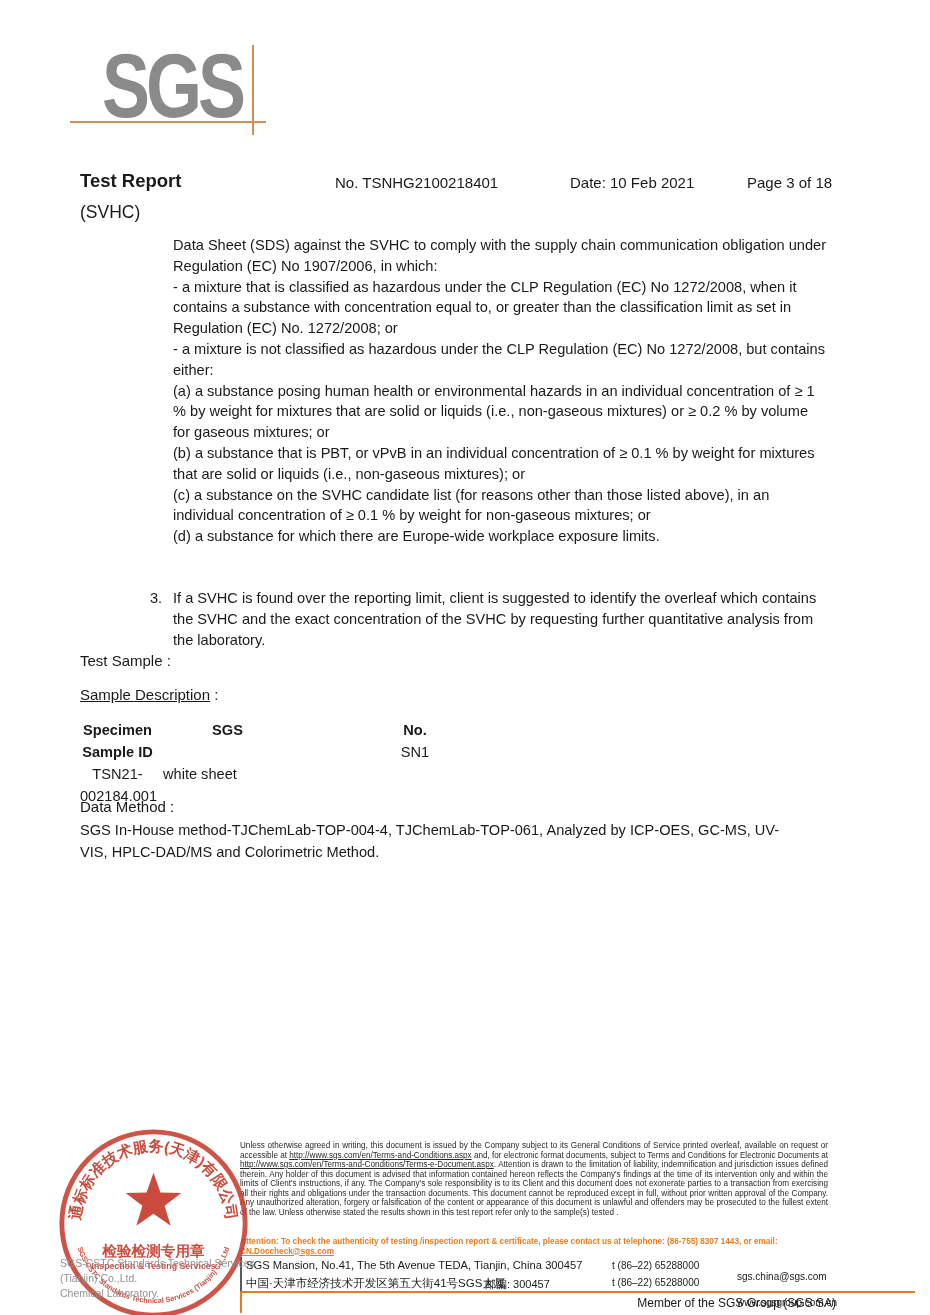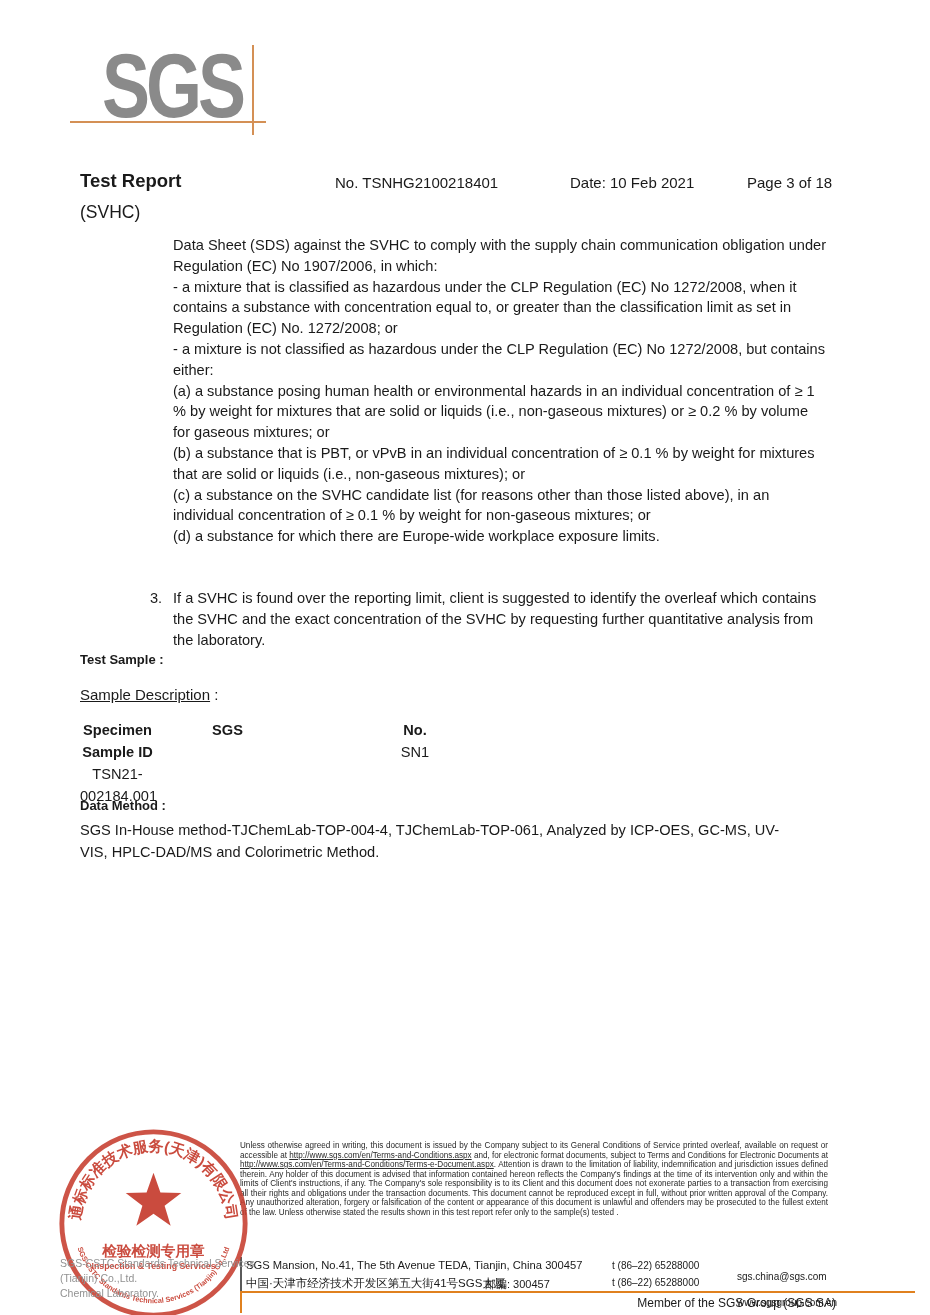--- a/index.html
+++ b/index.html
@@ -15,21 +15,21 @@
 
   
   .title{left:80px;top:170px;font-size:18.5px;font-weight:bold;}
   .subtitle{left:80px;top:202px;font-size:17.5px;text-align:center;}
   .hmeta{top:174px;font-size:15px;}
 
   
   .bodytext{left:173px;top:235px;width:655px;font-size:14.6px;line-height:20.8px;}
   .item3{left:150px;top:588px;width:678px;font-size:14.6px;line-height:20.8px;display:flex;}
   .item3 .marker{width:23px;flex:0 0 23px;}
-  .h-bold{font-size:13px;font-weight:bold;}
+  .h-bold{font-size:15px;font-weight:normal;}
   .sampledesc{left:80px;top:686px;font-size:15px;}
   .u{text-decoration:underline;}
 
   .stable{left:80px;top:719px;display:grid;grid-template-columns:75px 145px 230px;
           font-size:14.6px;line-height:22px;}
   .stable .c1{text-align:center;}
   .stable .c2{text-align:center;}
   .stable .c3{text-align:left;padding-left:8px;}
   .stable .hd{font-weight:bold;}
 
@@ -93,20 +93,21 @@
   </div>
 
   <div class="abs stable">
     <div class="c1 hd">Specimen</div>
     <div class="c2 hd">SGS</div>
     <div class="c1 hd">No.</div>
     <div class="c2 hd">Sample ID</div>
     <div class="c3"></div>
     <div class="c1">SN1</div>
     <div class="c2">TSN21-002184.001</div>
+    <div class="c3">white sheet</div>
   </div>
 
   <div class="abs h-bold" style="left:80px;top:798px;">Data Method :</div>
   <div class="abs tmethod">SGS In-House method-TJChemLab-TOP-004-4, TJChemLab-TOP-061, Analyzed by ICP-OES, GC-MS, UV-VIS, HPLC-DAD/MS and Colorimetric Method.</div>
 
   <div class="abs stamp">
     <svg width="195" height="195" viewBox="0 0 200 200">
       <defs>
         <path id="arcTop" d="M 27 118 A 75 75 0 1 1 173 118" fill="none"></path>
         <path id="arcBottom" d="M 22 125 A 82 82 0 0 0 178 125" fill="none"></path>
@@ -122,20 +123,21 @@
         <textPath href="#arcBottom" startOffset="50%" text-anchor="middle">SGS-CSTC Standards Technical Services (Tianjin) Co.,Ltd</textPath>
       </text>
     </svg>
   </div>
   <div class="abs stamp-overlay">
     <div>SGS-CSTC Standards Technical Services (Tianjin) Co.,Ltd.</div>
     <div>Chemical Laboratory.</div>
   </div>
 
   <div class="abs terms"><span>Unless otherwise agreed in writing, this document is issued by the Company subject to its General Conditions of Service printed overleaf, available on request or accessible at </span><span class="u">http://www.sgs.com/en/Terms-and-Conditions.aspx</span><span> and, for electronic format documents, subject to Terms and Conditions for Electronic Documents at </span><span class="u">http://www.sgs.com/en/Terms-and-Conditions/Terms-e-Document.aspx</span><span>. Attention is drawn to the limitation of liability, indemnification and jurisdiction issues defined therein. Any holder of this document is advised that information contained hereon reflects the Company's findings at the time of its intervention only and within the limits of Client's instructions, if any. The Company's sole responsibility is to its Client and this document does not exonerate parties to a transaction from exercising all their rights and obligations under the transaction documents. This document cannot be reproduced except in full, without prior written approval of the Company. Any unauthorized alteration, forgery or falsification of the content or appearance of this document is unlawful and offenders may be prosecuted to the fullest extent of the law. Unless otherwise stated the results shown in this test report refer only to the sample(s) tested .</span></div>
+  <div class="abs attention"><span>Attention: To check the authenticity of testing /inspection report &amp; certificate, please contact us at telephone: (86-755) 8307 1443, or email: </span><span class="u">CN.Doccheck@sgs.com</span></div>
 
   <div class="abs foot-vline-dark"></div>
   <div class="abs foot-vline-orange"></div>
   <div class="abs addr-en">SGS Mansion, No.41, The 5th Avenue TEDA, Tianjin, China 300457</div>
   <div class="abs addr-cn">中国·天津市经济技术开发区第五大街41号SGS大厦</div>
   <div class="abs postcode">邮编: 300457</div>
   <div class="abs tel1">t (86–22) 65288000</div>
   <div class="abs tel2">t (86–22) 65288000</div>
   <div class="abs web">www.sgsgroup.com.cn</div>
   <div class="abs mail">sgs.china@sgs.com</div>

